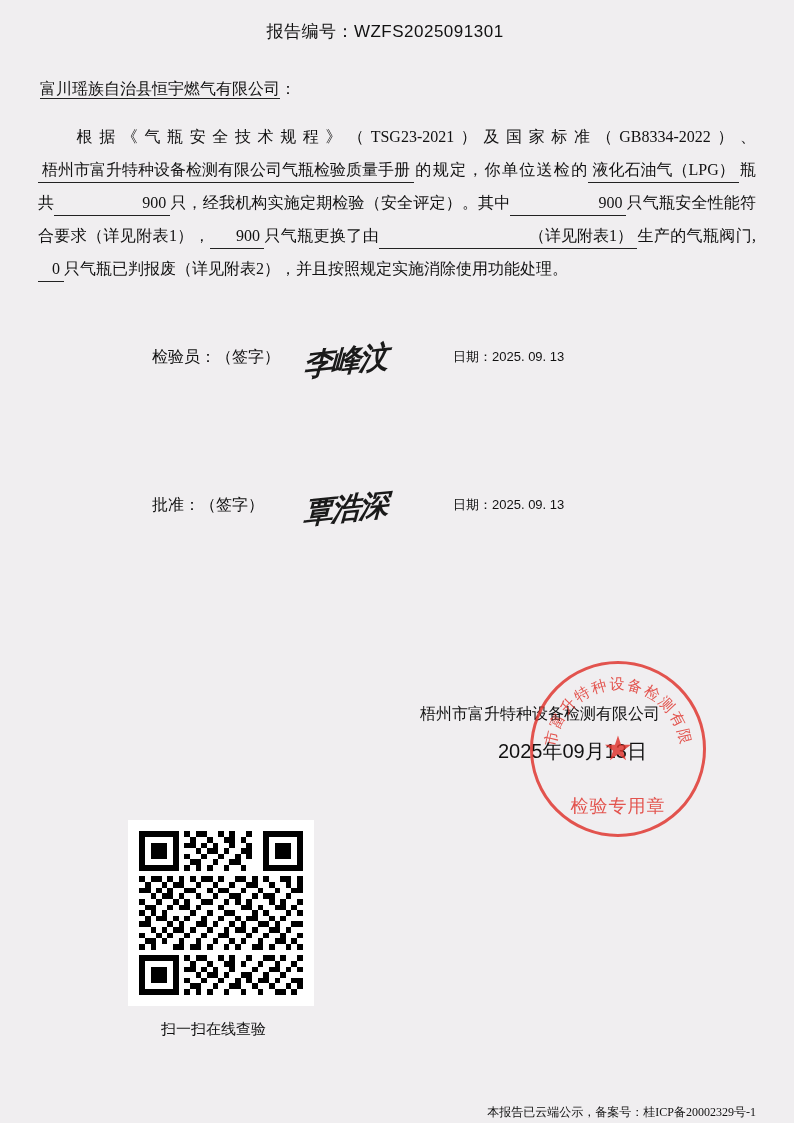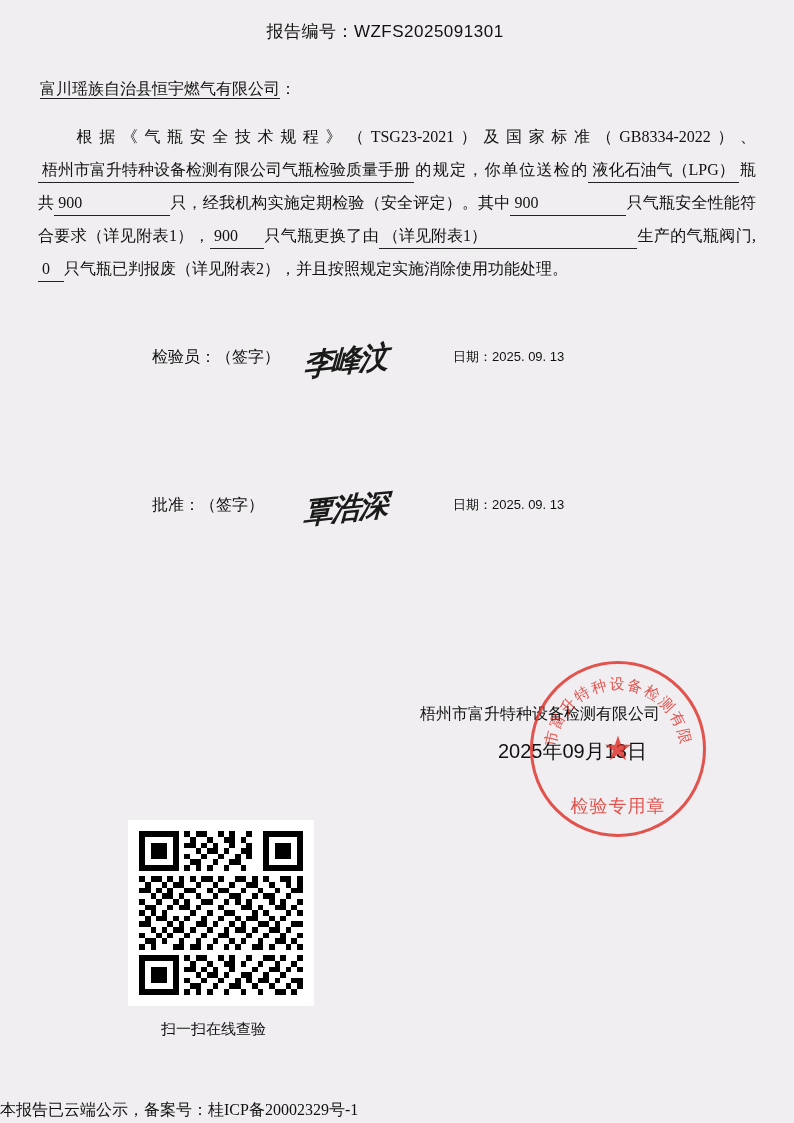--- a/index.html
+++ b/index.html
@@ -53,21 +53,21 @@
     margin-top: 20px;
     text-align: justify;
   }
   .indent {
     display: inline-block;
     width: 32px;
   }
   .fill {
     display: inline-block;
     border-bottom: 1px solid #222;
-    text-align: left;
+    text-align: right;
     padding: 0 4px;
     line-height: 24px;
     font-family: Liberation Serif, serif;
   }
   .fill.w-std { min-width: 120px; }
   .fill.w-long { min-width: 250px; }
   .fill.w-small { min-width: 46px; }
   .fill.w-tiny { min-width: 18px; }
   .fill.w-qty { min-width: 108px; }
 
@@ -176,21 +176,22 @@
   }
   .qr-caption {
     margin-top: 10px;
     font-size: 15px;
   }
   .footer {
     position: absolute;
     left: 0;
     right: 38px;
     bottom: 22px;
-    font-size: 16px;
+    text-align: right;
+    font-size: 12px;
   }
 </style>
 </head>
 <body>
 
 <div class="page">
 
 
   <div class="report-no">
     <span>报告编号：</span><span>WZFS2025091301</span>

